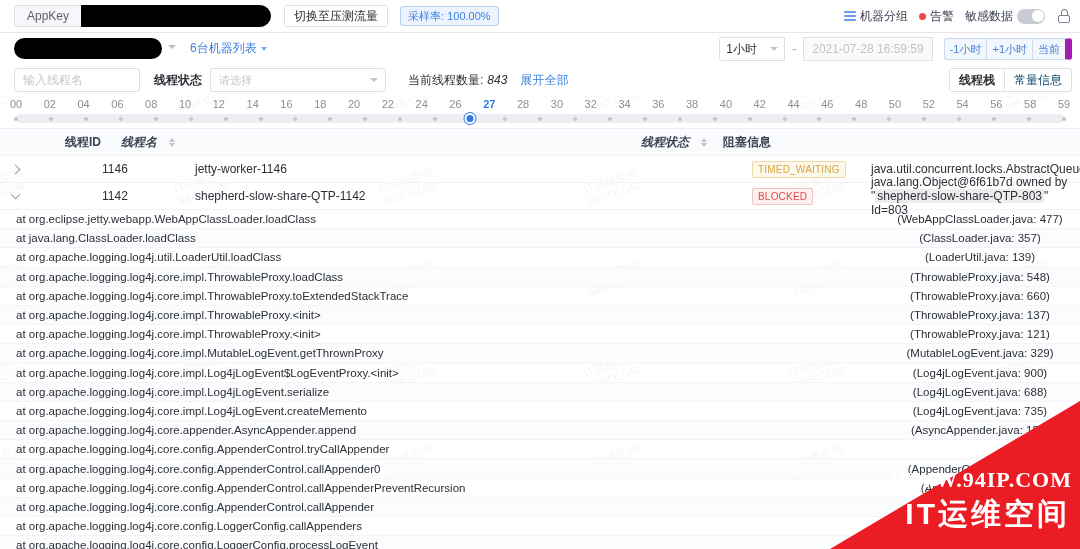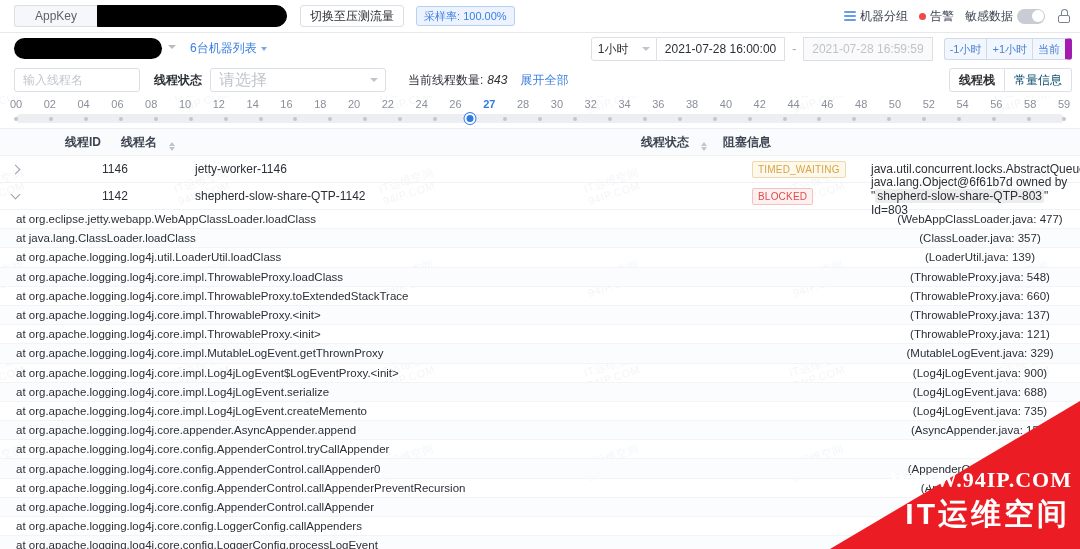--- a/index.html
+++ b/index.html
@@ -34,21 +34,21 @@
     display: flex;
     align-items: center;
     padding: 0 10px 0 14px;
     background: #fff;
   }
   .appkey-group { display: flex; align-items: center; height: 22px; }
   .appkey-label {
     height: 22px; line-height: 20px;
     border: 1px solid #dcdfe6; border-right: none;
     background: #f5f7fa;
-    padding: 0 20px;
+    padding: 0 12px;
     font-size: 12px; color: #606266;
     border-radius: 3px 0 0 3px;
   }
   .appkey-redacted {
     height: 22px; width: 190px;
     background: #000;
     border: 1px solid #000;
     border-radius: 0 11px 11px 0;
   }
   .btn-switch {
@@ -167,21 +167,21 @@
     border:1px solid #dcdfe6; border-radius:3px;
     padding:0 8px; font-size:12px; color:#c2c6ce; background:#fff;
   }
   .lbl-state {
     margin-left: 14px; font-size:12px; color:#2b2f36; font-weight:600;
   }
   .state-select {
     margin-left: 8px;
     width: 176px; height:24px; line-height:22px;
     border:1px solid #dcdfe6; border-radius:3px;
-    padding:0 8px; font-size:16px; color:#c2c6ce; background:#fff;
+    padding:0 8px; font-size:11px; color:#c2c6ce; background:#fff;
     position:relative;
   }
   .state-select .caret {
     position:absolute; right:7px; top:9px;
     width:0;height:0;border-left:4px solid transparent;border-right:4px solid transparent;
     border-top:4px solid #c0c4cc;
   }
   .count-txt { margin-left:22px; font-size:12px; color:#2b2f36; }
   .count-num { margin-left:4px;font-style:italic; }
   .expand-all { margin-left:13px; font-size:12px; color:#3a7fe0; cursor:pointer; }
@@ -218,21 +218,21 @@
 
   
   .table-wrap { position:relative; border-top:1px solid #ebeef5; }
   .trow { display:flex; align-items:center; border-bottom:1px solid #f0f2f5; }
   .thead { background:#fafbfc; height:27px; font-weight:600; color:#3c4352; font-size:12px; }
   .c-exp { width:30px; flex:none; text-align:center; }
   .c-id  { width:56px; flex:none;margin-left:35px; }
   .c-name{ width:520px; flex:none; }
   .c-state{ width:82px; flex:none; }
   .c-block{ flex:1 1 auto; }
-  .thead .c-name, .thead .c-state { display:flex; align-items:flex-end; gap:12px; }
+  .thead .c-name, .thead .c-state { display:flex; align-items:center; gap:12px;font-style:italic; }
   .sorter { display:inline-flex; flex-direction:column; gap:1px; }
   .sorter i { display:block; width:0;height:0;border-left:3px solid transparent;border-right:3px solid transparent; }
   .sorter i.up { border-bottom:4px solid #c0c4cc; }
   .sorter i.dn { border-top:4px solid #c0c4cc; }
   .drow { height:27px; font-size:12px; color:#2b2f36;gap:37px; }
   .chev {
     display:inline-block; width:7px; height:7px;
     border-right:1.4px solid #9aa0ab; border-bottom:1.4px solid #9aa0ab;
     cursor:pointer;
   }
@@ -485,21 +485,20 @@
     <div class="machine-list">
       <span>6台机器列表</span>
       <span class="caret"></span>
     </div>
 
     <div class="time-area">
       <div class="sel-range">
         <span>1小时</span>
         <span class="caret"></span>
       </div>
-      <div class="date-in">2021-07-28 16:00:00</div>
       <span class="date-sep">-</span>
       <div class="date-in disabled">2021-07-28 16:59:59</div>
       <div class="quick-btns">
         <button class="qbtn">-1小时</button>
         <button class="qbtn">+1小时</button>
         <button class="qbtn">当前</button>
       </div>
     </div>
   </div>
 

